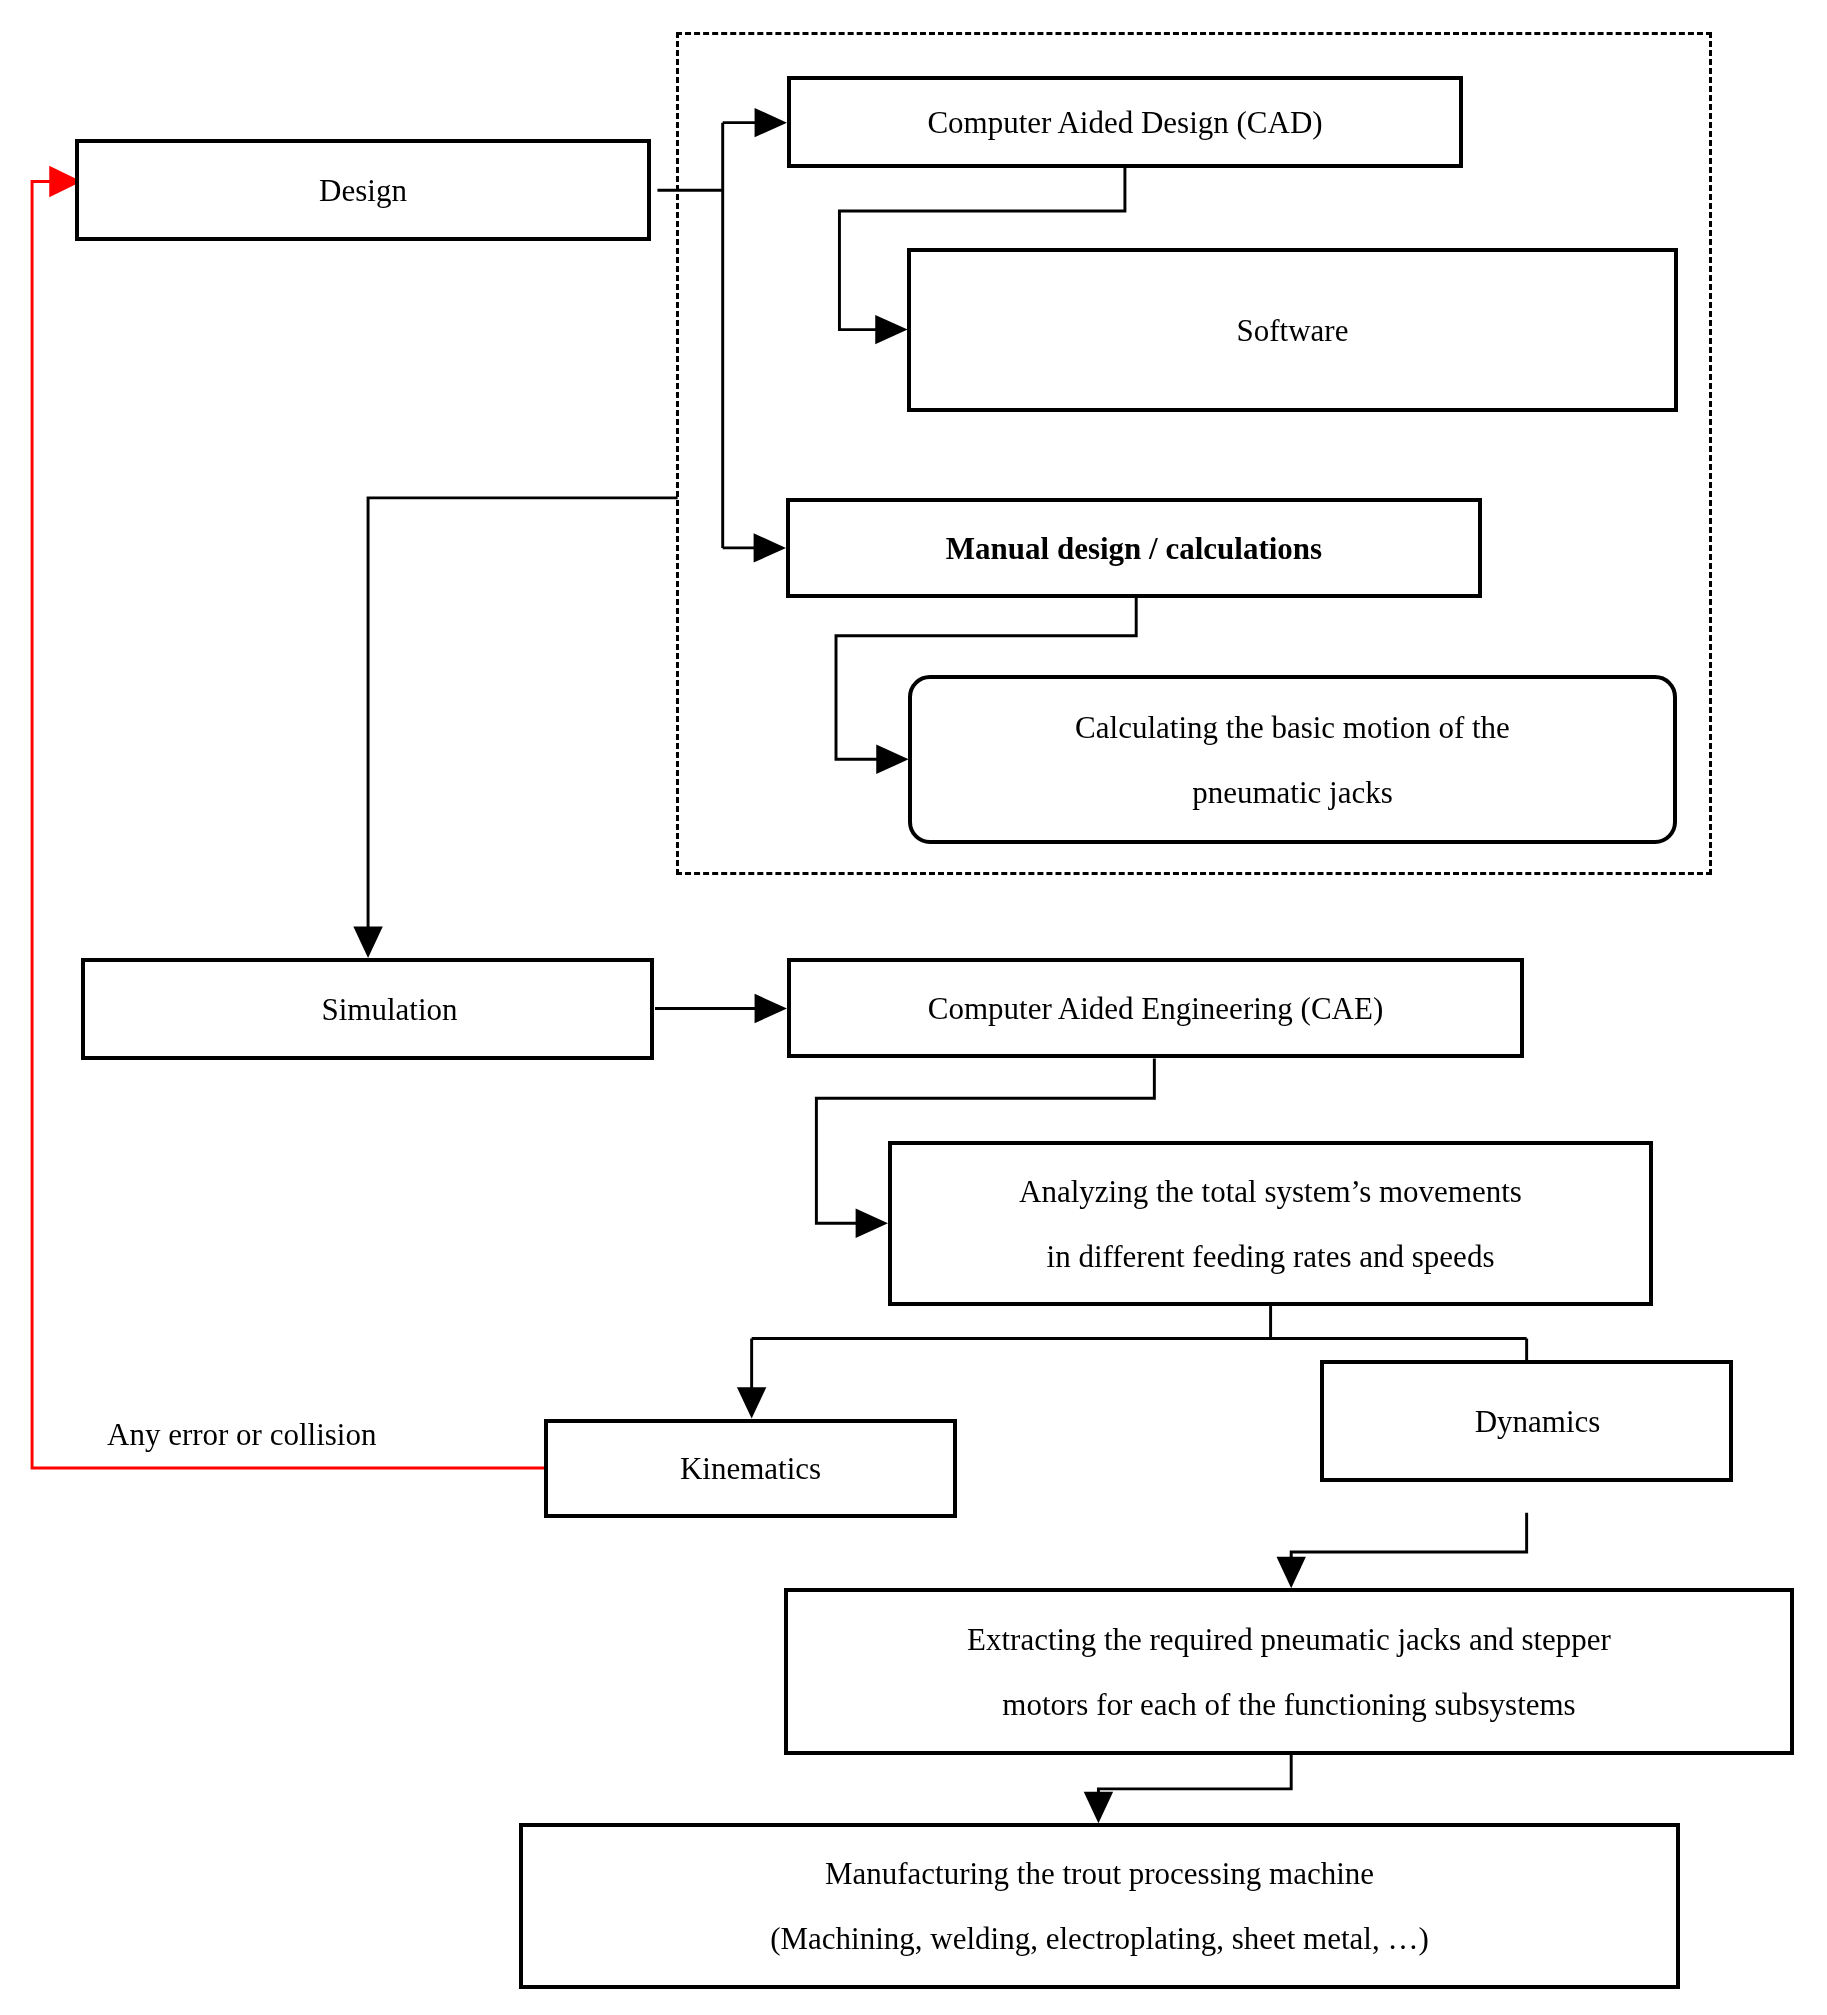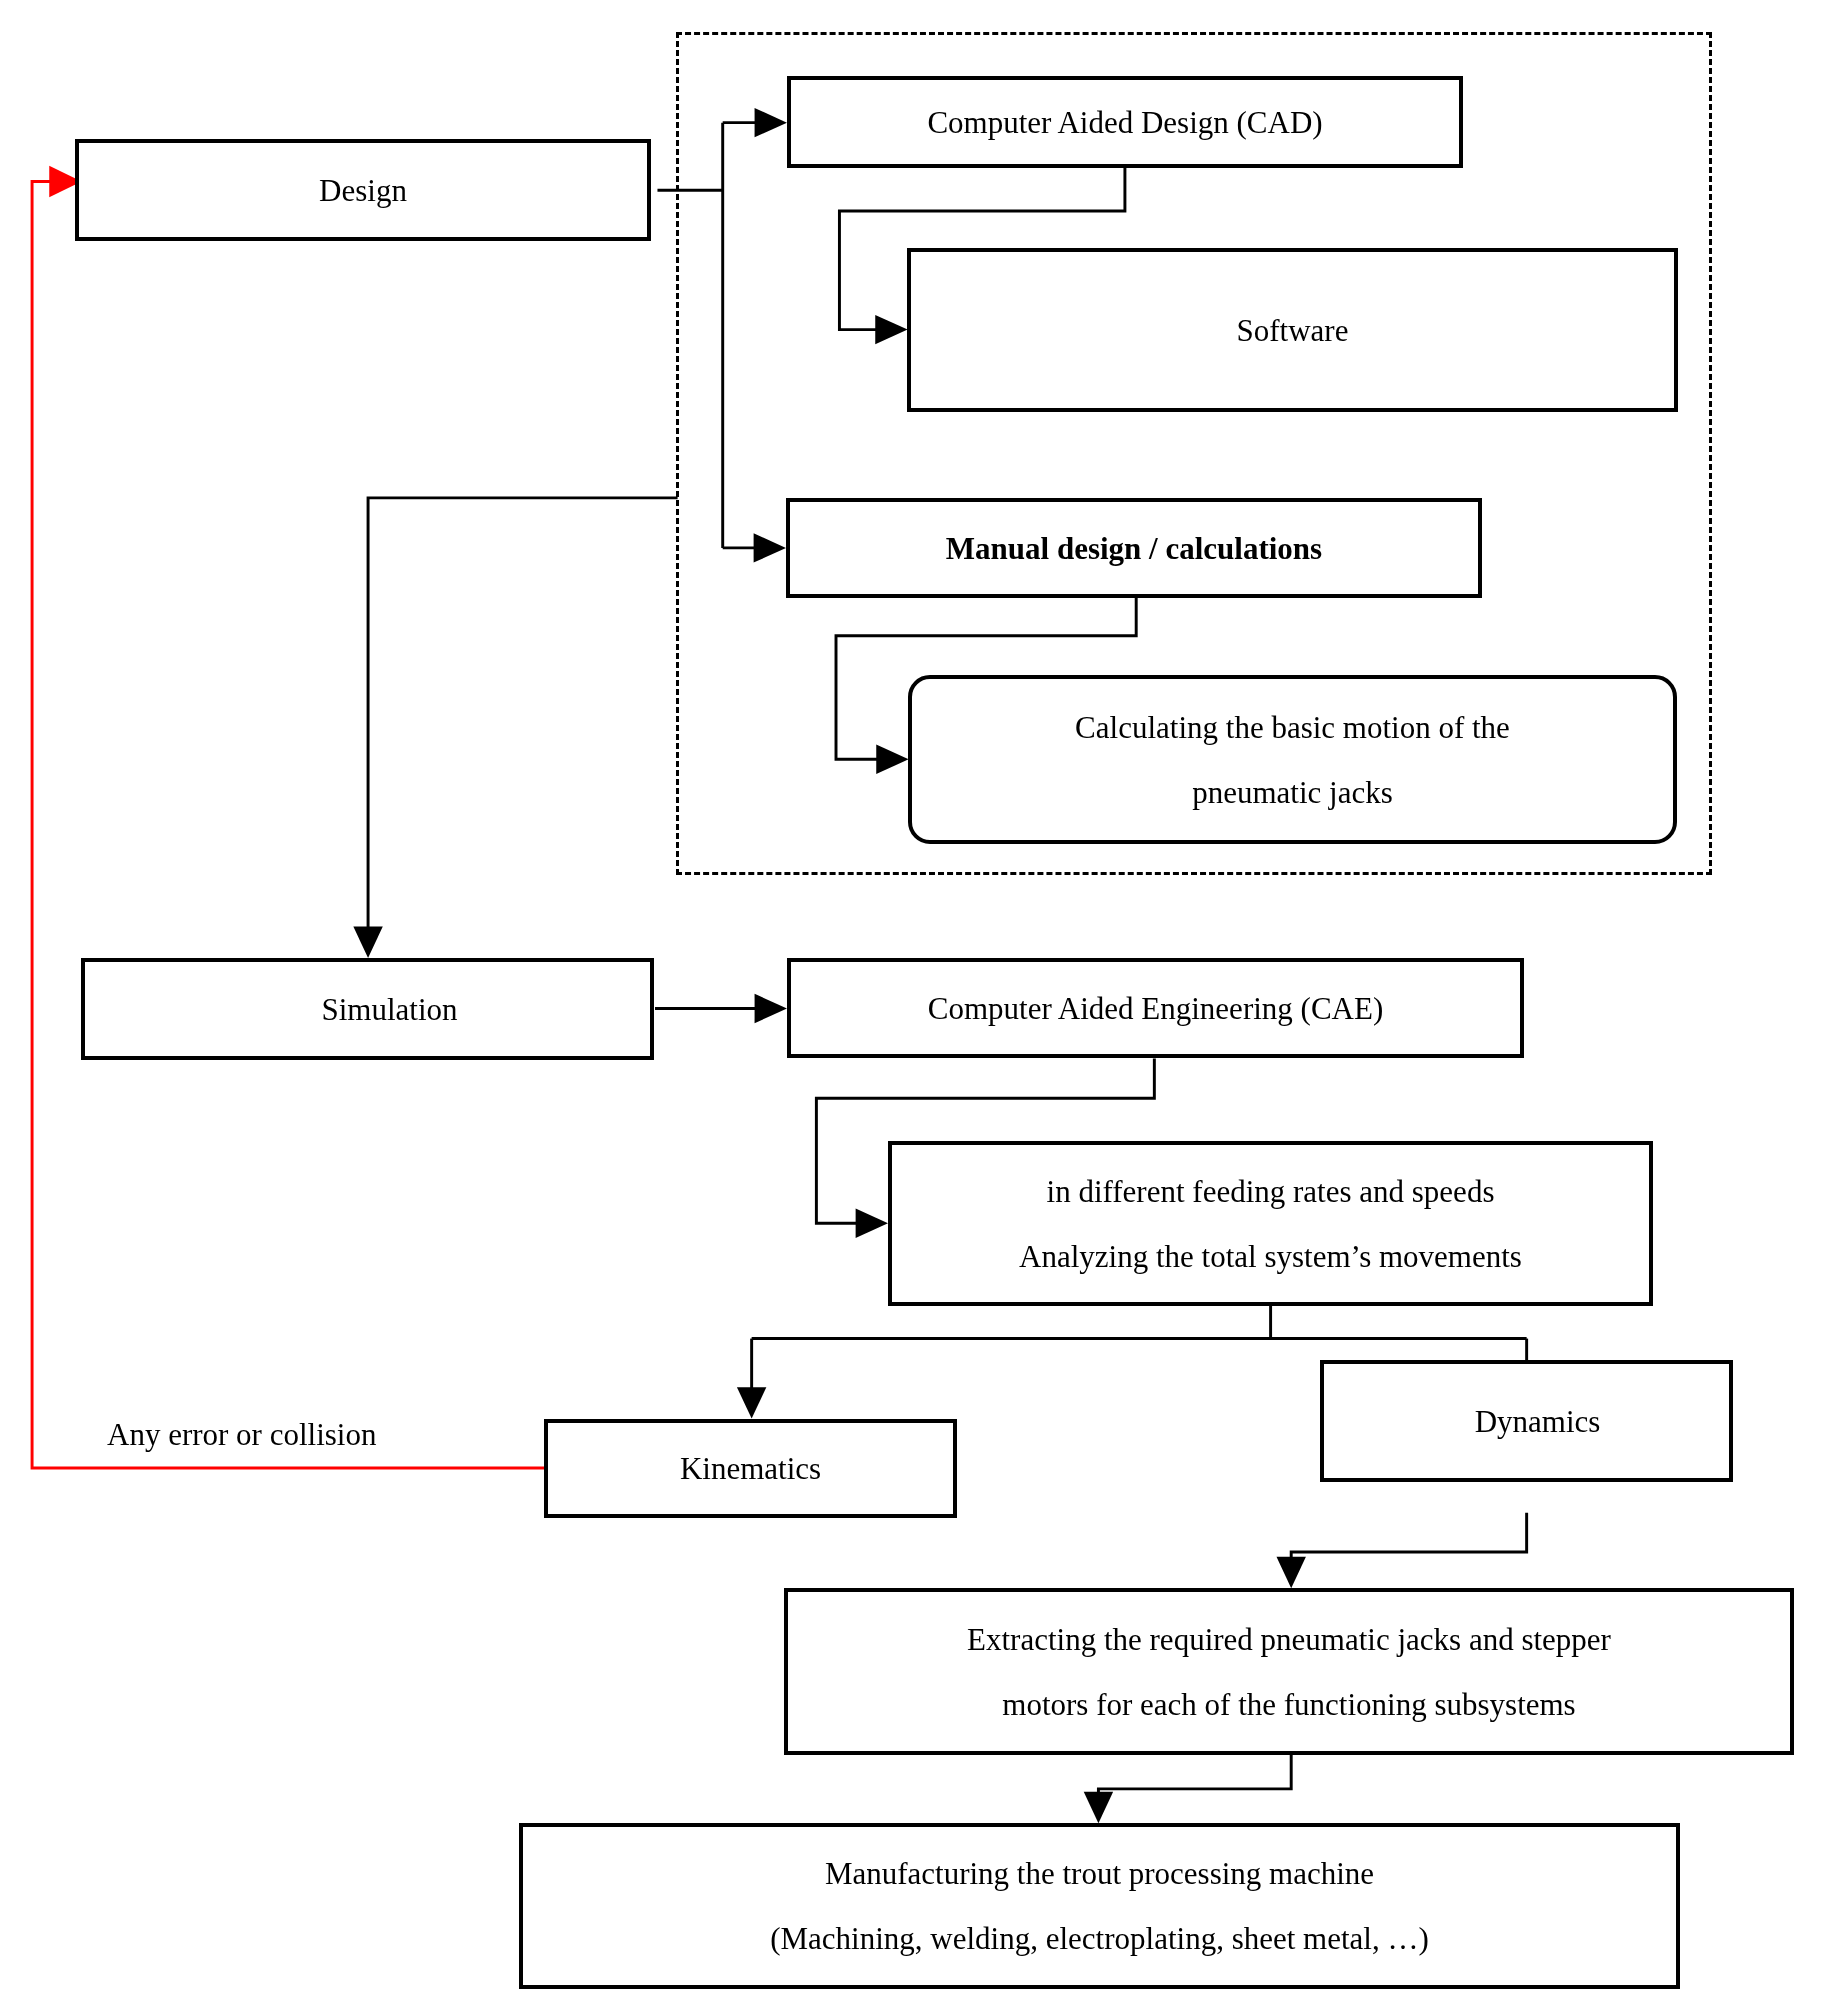--- a/index.html
+++ b/index.html
@@ -132,22 +132,22 @@
   <div class="node" style="left:81px; top:958px; width:573px; height:102px;padding-left:44px;">
     <div class="label">Simulation</div>
   </div>
 
   <div class="node" style="left:787px; top:958px; width:737px; height:100px;">
     <div class="label">Computer Aided Engineering (CAE)</div>
   </div>
 
   <div class="node" style="left:888px; top:1141px; width:765px; height:165px;">
     <div class="label">
+      <div>Analyzing the total system’s movements</div>
       <div>in different feeding rates and speeds</div>
-      <div>Analyzing the total system’s movements</div>
     </div>
   </div>
 
   <div class="node" style="left:544px; top:1419px; width:413px; height:99px;">
     <div class="label">Kinematics</div>
   </div>
 
   <div class="node" style="left:1320px; top:1360px; width:413px; height:122px;padding-left:22px;">
     <div class="label">Dynamics</div>
   </div>

